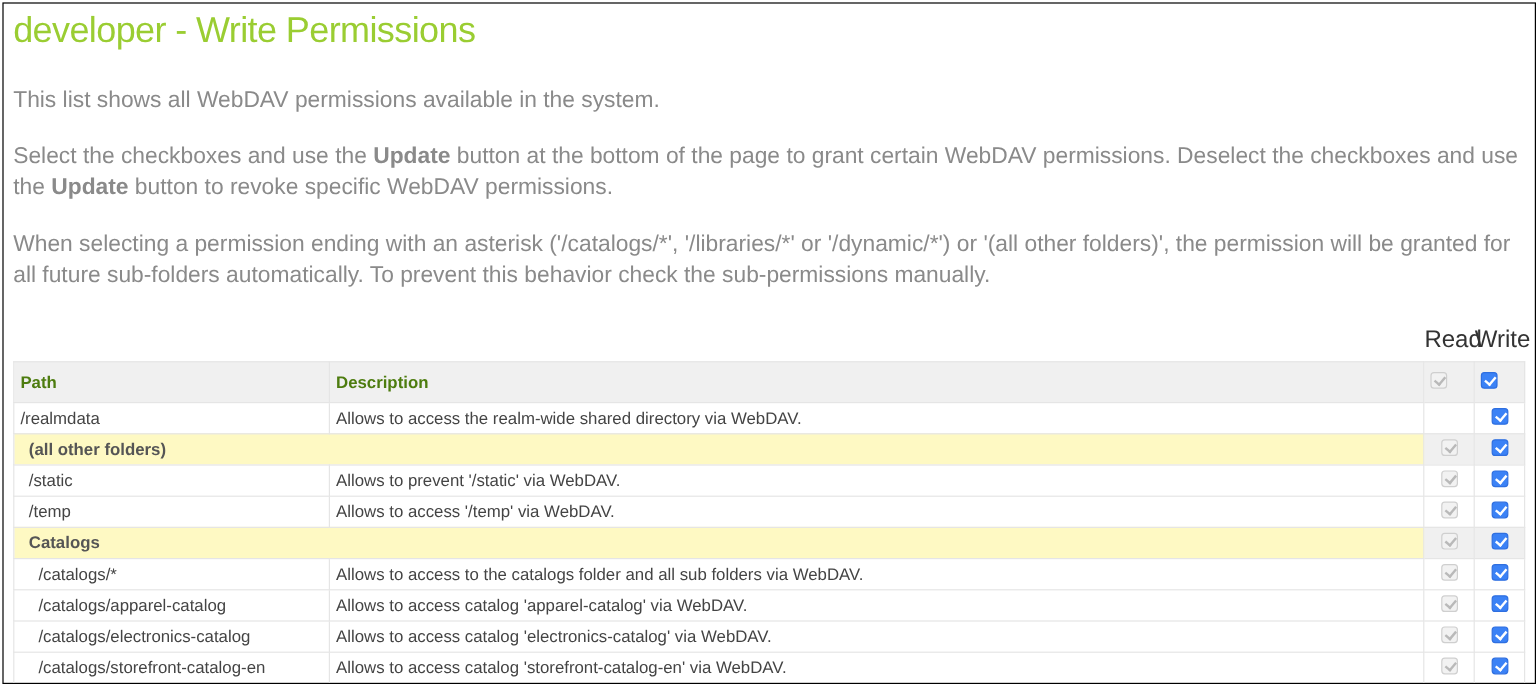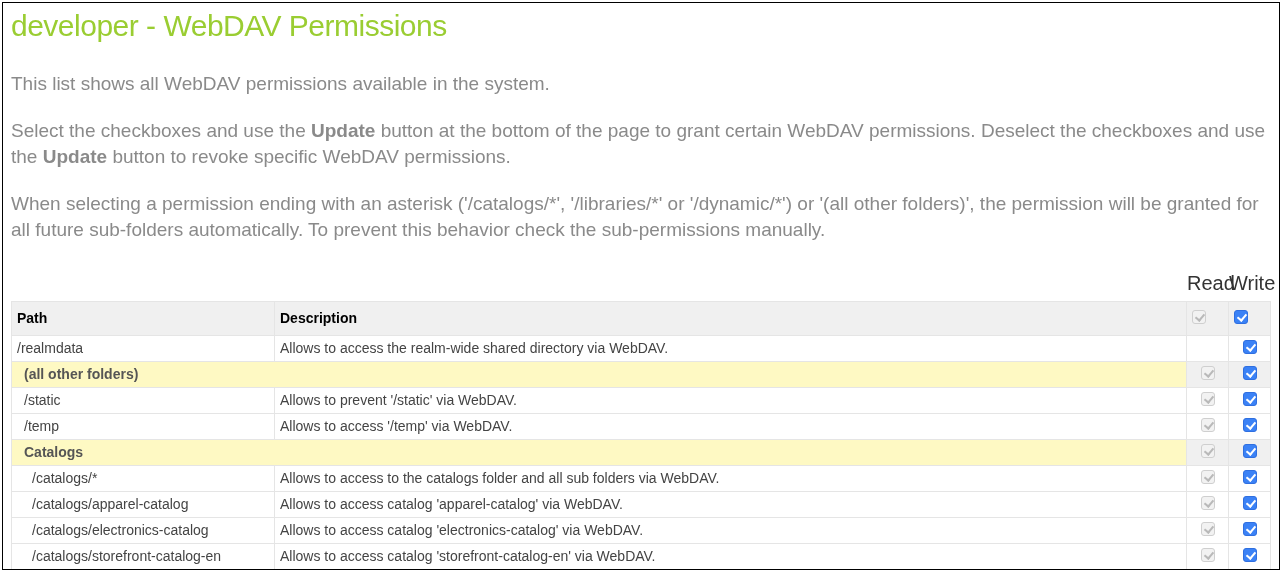--- a/index.html
+++ b/index.html
@@ -49,21 +49,21 @@
     border: 1px solid #e5e5e5;
     font-size: 14px;
     padding: 4px 5px;
     vertical-align: middle;
     text-align: left;
     color: #444;
   }
   table th {
     background: #f0f0f0;
     font-weight: 700;
-    color: #000000;
+    color: #4d7c0f;
   }
   col.path  { width: 263px; }
   col.desc  { width: auto; }
   col.read  { width: 42px; }
   col.write { width: 42px; }
   td.chk { text-align: center; padding: 0; }
   tr.group td, tr.group th { background: #fef9c3; font-weight: 700; color:#555;}
   tr.group td.chk { background:#f0f0f0; }
   .pad1 { padding-left: 12px; }
   .pad2 { padding-left: 20px; }
@@ -88,21 +88,21 @@
   }
   .cb.blue   { background:#3b82f6; border:1px solid #2f6fe0; }
   .cb.blue::after   { display:block; border-color:#fff; }
   .cb.grey   { background:#f2f2f2; border:1px solid #cfcfcf; }
   .cb.grey::after   { display:block; border-color:#b9b9b9; }
 </style>
 </head>
 <body>
 
 <div class="frame">
-  <h1 class="page-title">developer - WebDAV Permissions</h1>
+  <h1 class="page-title">developer - Write Permissions</h1>
 
   <div class="intro">
     <p>This list shows all WebDAV permissions available in the system.</p>
     <p>
       <span>Select the checkboxes and use the </span><b>Update</b><span> button at the bottom of the page to grant certain WebDAV permissions. Deselect the checkboxes and use the </span><b>Update</b><span> button to revoke specific WebDAV permissions.</span>
     </p>
     <p>When selecting a permission ending with an asterisk ('/catalogs/*', '/libraries/*' or '/dynamic/*') or '(all other folders)', the permission will be granted for all future sub-folders automatically. To prevent this behavior check the sub-permissions manually.</p>
   </div>
 
   <div class="col-headers">

